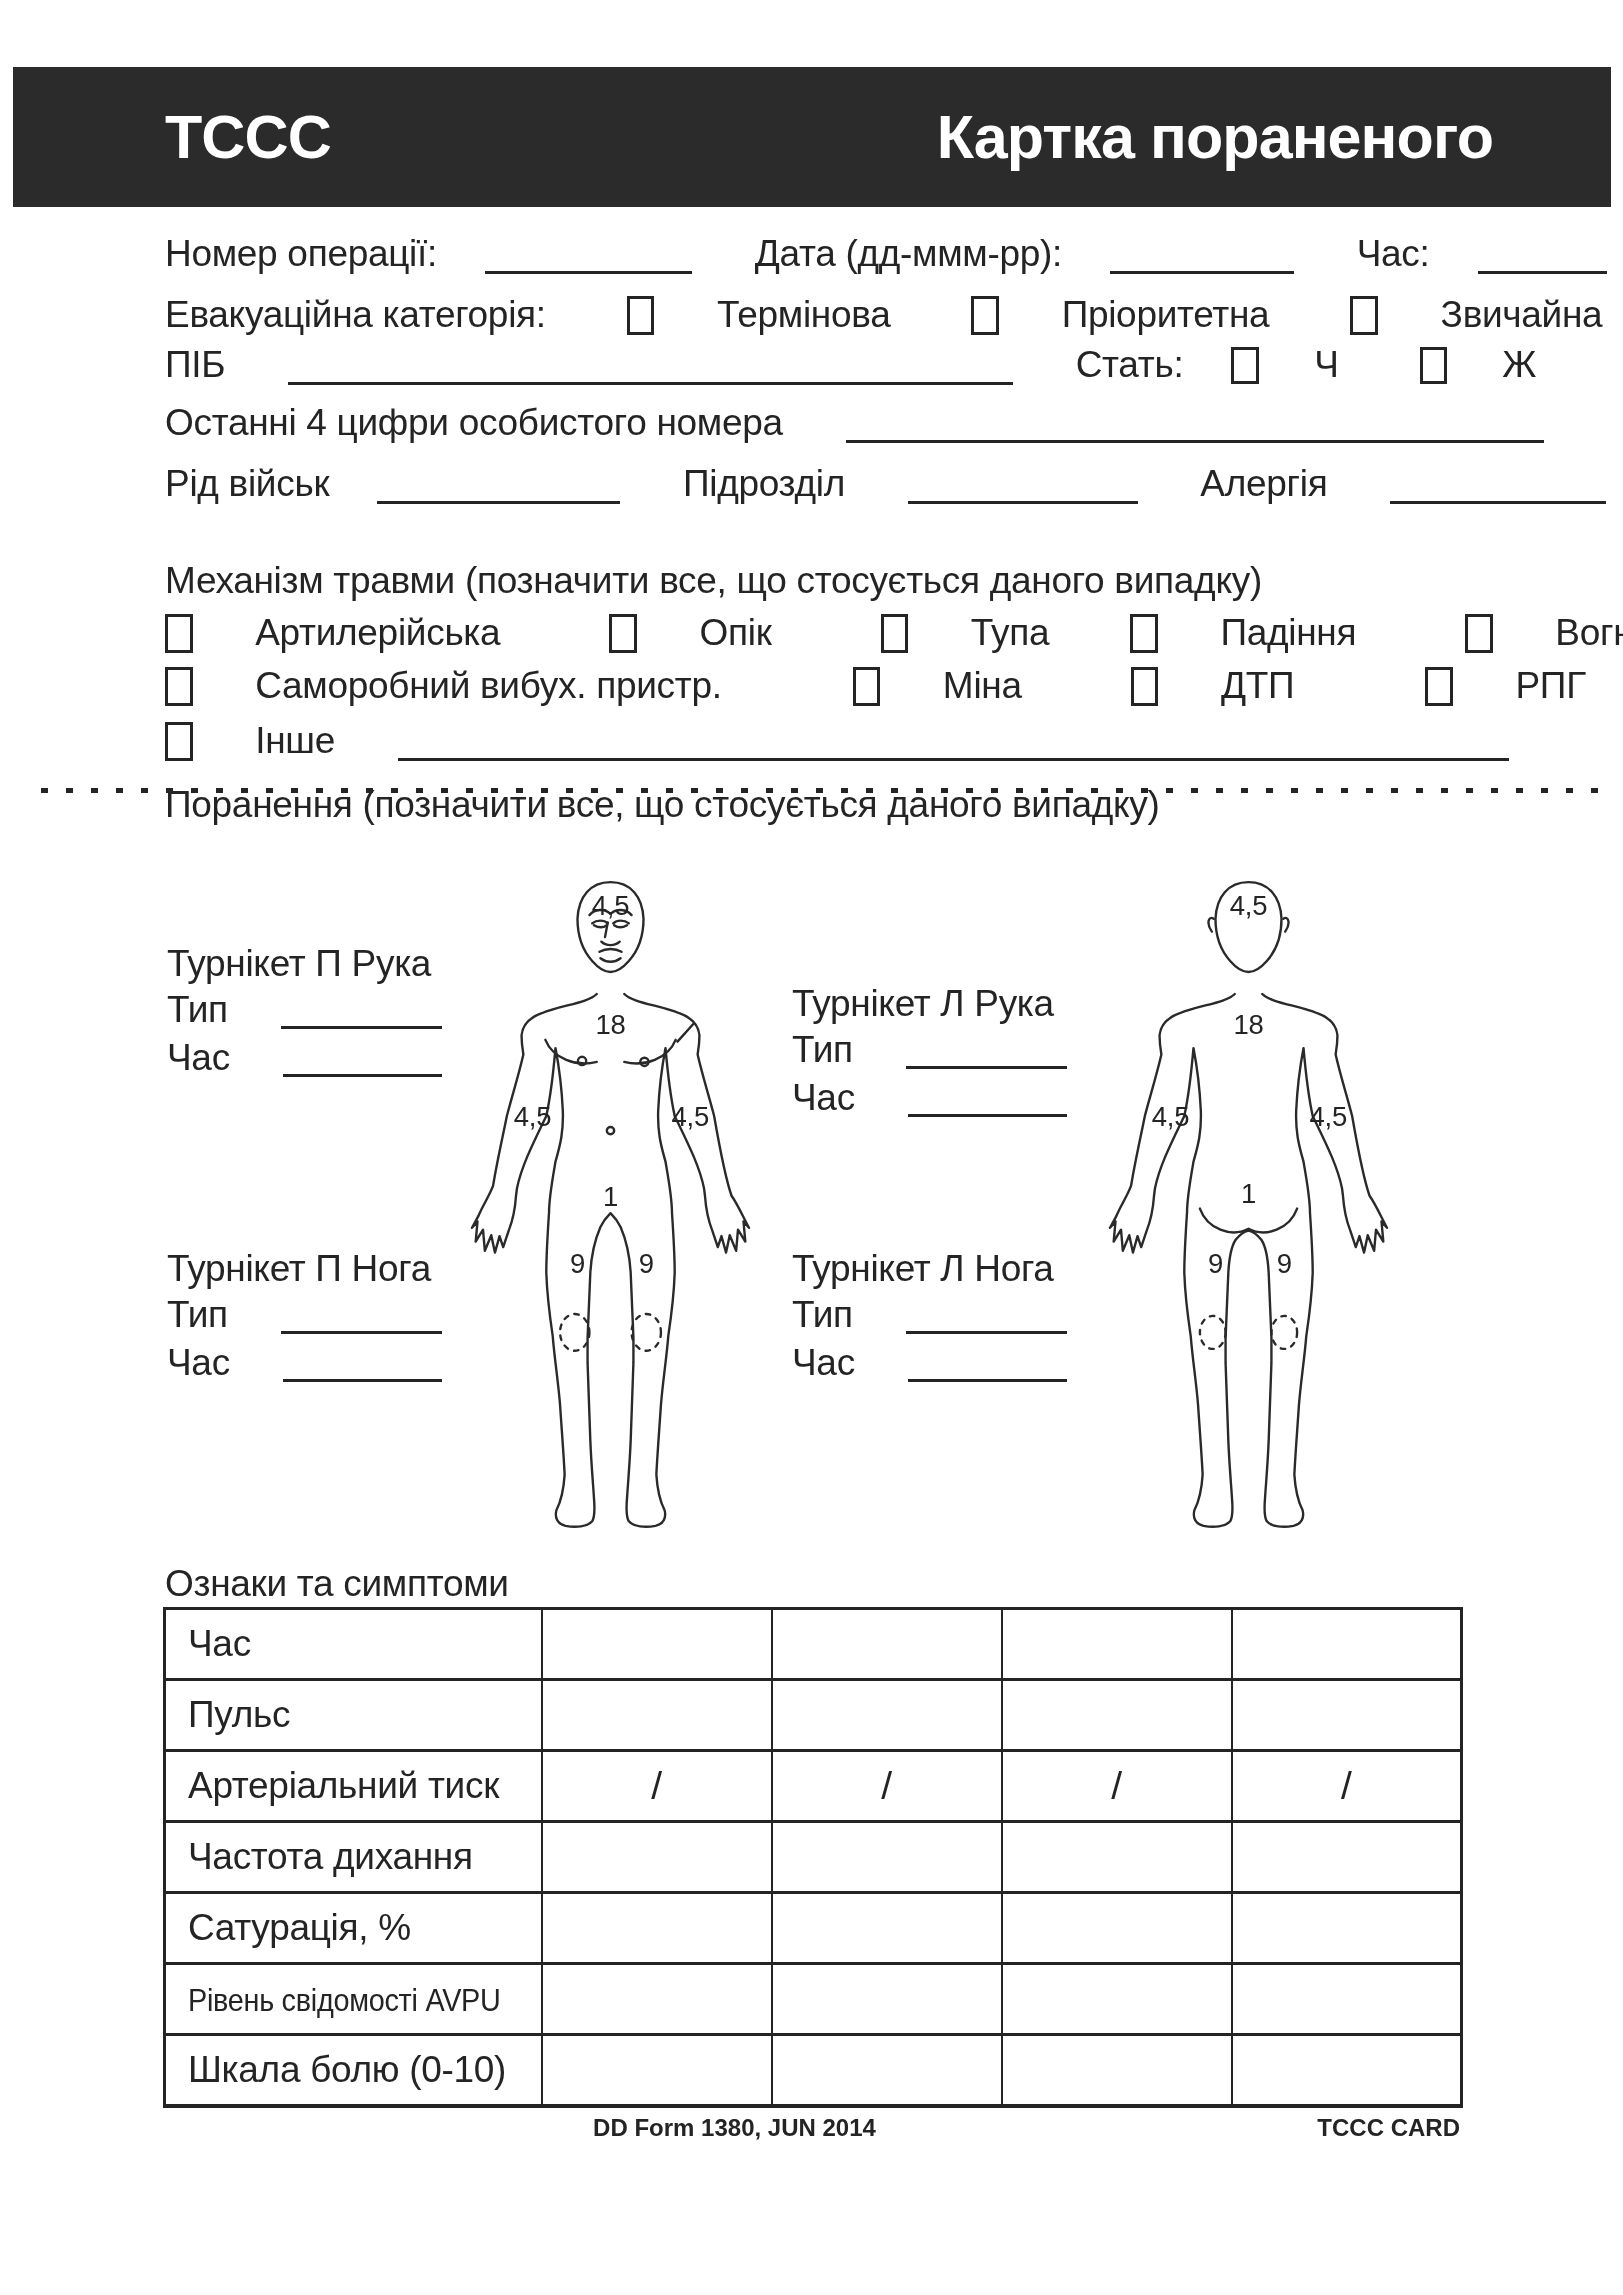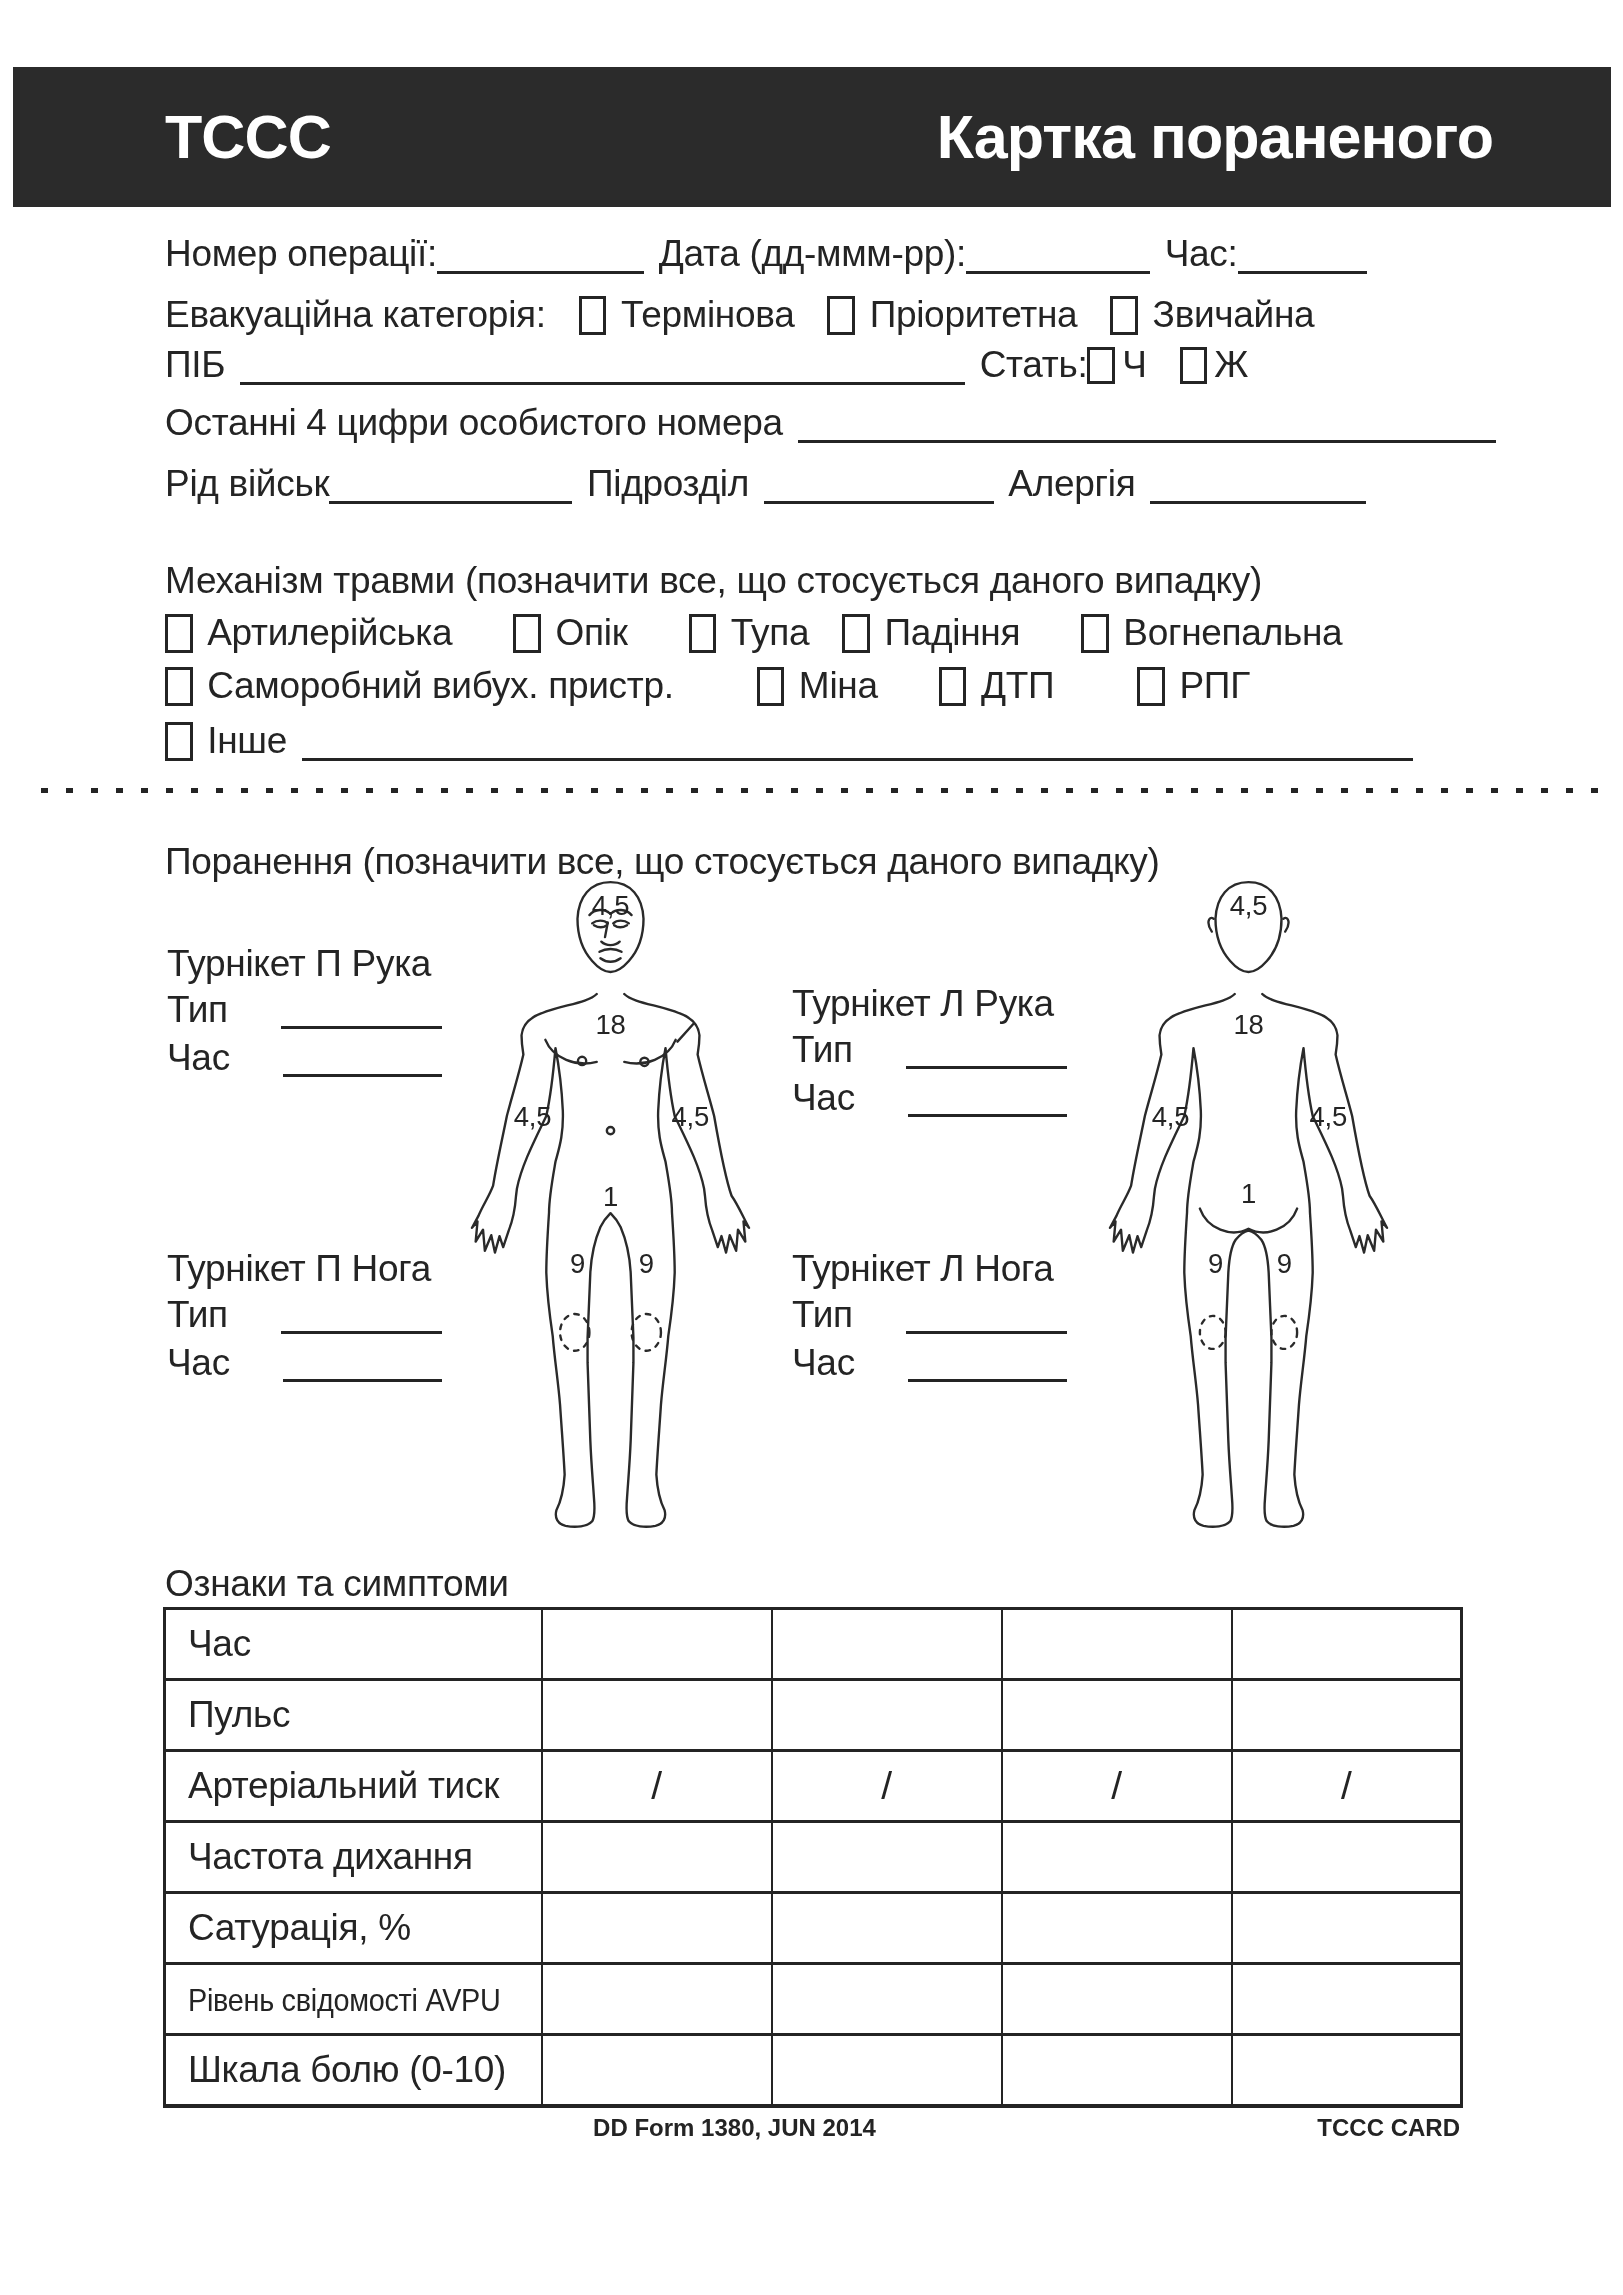--- a/index.html
+++ b/index.html
@@ -3,21 +3,21 @@
 <meta charset="utf-8">
 <style>
   html,body{margin:0;padding:0;background:#fff;}
   .page{position:relative;width:1624px;height:2296px;background:#ffffff;overflow:hidden;
         font-family:"Liberation Sans",sans-serif;color:#242424;font-size:37px;letter-spacing:-0.3px;}
   
   .bar{position:absolute;left:13px;top:67px;width:1598px;height:140px;background:#2b2b2b;
        color:#fff;display:flex;justify-content:space-between;align-items:center;
        box-sizing:border-box;padding:0 118px 0 152px;font-size:61px;font-weight:bold;letter-spacing:-0.9px;}
   
-  .line{position:absolute;left:165px;height:46px;display:flex;align-items:center;white-space:nowrap;}
+  .line{position:absolute;left:165px;height:46px;display:flex;align-items:center;white-space:nowrap;gap:48px;}
   .h{position:absolute;left:165px;font-size:37px;text-align:right;}
   .ul{display:inline-block;height:2.8px;background:#242424;align-self:flex-end;margin-bottom:2.8px;}
   .cb{display:inline-block;width:27.5px;height:39px;border:3.7px solid #242424;box-sizing:border-box;background:#fff;flex:none;}
   .mlxs{margin-left:7.3px;} .mls{margin-left:14.7px;} .mlm{margin-left:33px;} .mll{margin-left:61px;} .mlh{margin-left:83px;}
   .w140{width:129px;} .w200{width:184px;} .w225{width:207px;} .w235{width:216px;}
   .w250{width:230px;} .w265{width:243px;} .w760{width:698px;} .w790{width:725px;} .w1210{width:1111px;}
   .dashes{position:absolute;left:41px;top:788px;width:1566px;height:4.6px;
           background:repeating-linear-gradient(90deg,#242424 0 7.3px,transparent 7.3px 25px);}
   
   .tq{position:absolute;width:275px;}
@@ -121,21 +121,21 @@
   </div>
 
   <div class="line" style="top:718px">
     <span class="cb"></span>
     <span class="mls">Інше</span>
     <span class="ul w1210 mls"></span>
   </div>
 
   <div class="dashes"></div>
 
-  <div class="h" style="top:841px">Поранення (позначити все, що стосується даного випадку)</div>
+  <div class="h" style="top:784px">Поранення (позначити все, що стосується даного випадку)</div>
 
   <div class="tq" style="left:167px;top:942px">
     <div class="tqt">Турнікет П Рука</div>
     <div class="tqrow">
         <span>Тип</span>
         <span class="ul"></span>
       </div>
     <div class="tqrow">
         <span>Час</span>
         <span class="ul"></span>

